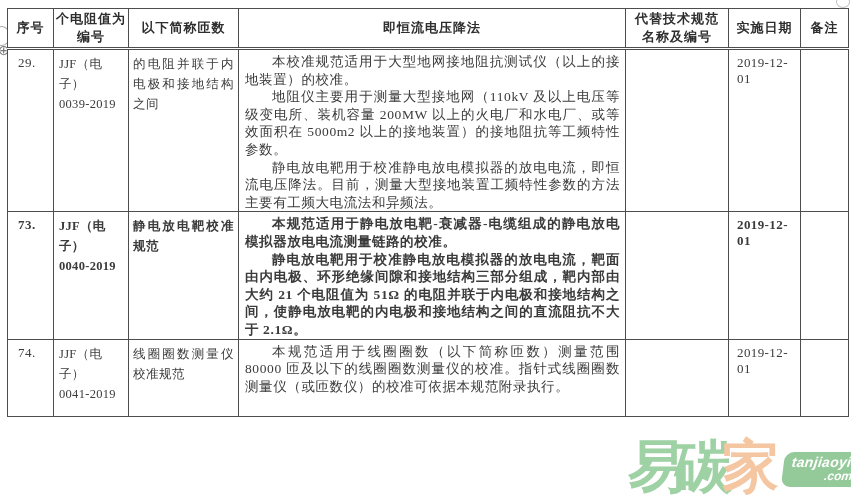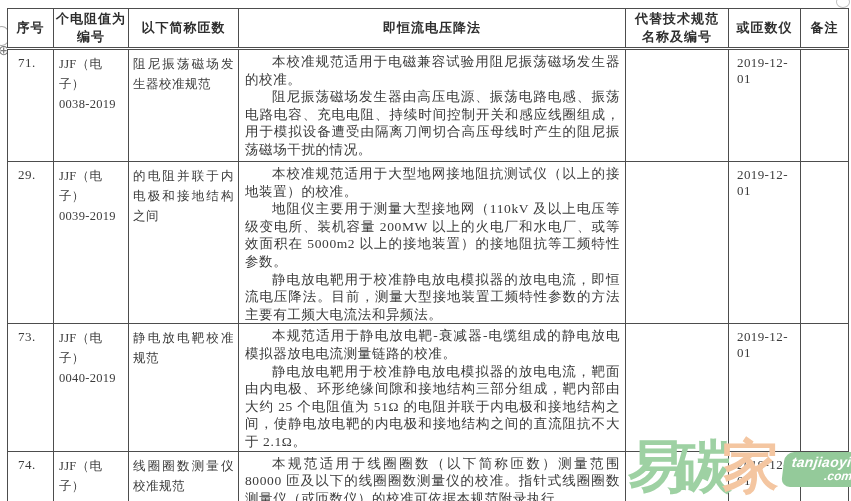--- a/index.html
+++ b/index.html
@@ -36,21 +36,21 @@
   .c-code{font-size:12.5px;padding:4px 2px 0 5px;white-space:pre-line;line-height:20px;letter-spacing:.3px;}
   .c-name{font-size:12.5px;padding:4px 4px 0 4px;line-height:20px;text-align:justify;letter-spacing:.5px;}
   .c-content{padding:3px 5px 0 6px;}
   .c-content p{
     margin:0;font-size:13.5px;line-height:17.6px;
     text-align:justify;text-indent:2em;letter-spacing:.6px;
   }
   .c-date{font-size:13px;padding:5px 2px 0 8px;letter-spacing:.4px;}
   .row-71{height:113px;}
   .row-72{height:149px;}
-  .row-73{height:110px;}
+  .row-73{height:110px;font-weight:bold;}
   .row-74{height:77px;}
 
   
   .watermark{
     position:absolute;left:628px;top:436px;height:64px;
     display:flex;align-items:flex-start;
     z-index:5;pointer-events:none;
     font-family:"Liberation Sans","DejaVu Sans",sans-serif;
   }
   .wm-char{
@@ -111,38 +111,25 @@
     </colgroup>
     <thead>
       <tr>
         <th>序号</th>
         <th>个电阻值为
 编号</th>
         <th>以下简称匝数</th>
         <th>即恒流电压降法</th>
         <th>代替技术规范
 名称及编号</th>
-        <th>或匝数仪</th>
+        <th>实施日期</th>
         <th>备注</th>
       </tr>
     </thead>
     <tbody>
-      <tr class="row-71">
-        <td class="c-seq">71.</td>
-        <td class="c-code">JJF（电子）
-0038-2019</td>
-        <td class="c-name">阻尼振荡磁场发生器校准规范</td>
-        <td class="c-content">
-          <p>本校准规范适用于电磁兼容试验用阻尼振荡磁场发生器的校准。</p>
-          <p>阻尼振荡磁场发生器由高压电源、振荡电路电感、振荡电路电容、充电电阻、持续时间控制开关和感应线圈组成，用于模拟设备遭受由隔离刀闸切合高压母线时产生的阻尼振荡磁场干扰的情况。</p>
-        </td>
-        <td class="c-replace"></td>
-        <td class="c-date">2019-12-01</td>
-        <td class="c-note"></td>
-      </tr>
       <tr class="row-72">
         <td class="c-seq">29.</td>
         <td class="c-code">JJF（电子）
 0039-2019</td>
         <td class="c-name">的电阻并联于内电极和接地结构之间</td>
         <td class="c-content">
           <p>本校准规范适用于大型地网接地阻抗测试仪（以上的接地装置）的校准。</p>
           <p>地阻仪主要用于测量大型接地网（110kV 及以上电压等级变电所、装机容量 200MW 以上的火电厂和水电厂、或等效面积在 5000m2 以上的接地装置）的接地阻抗等工频特性参数。</p>
           <p>静电放电靶用于校准静电放电模拟器的放电电流，即恒流电压降法。目前，测量大型接地装置工频特性参数的方法主要有工频大电流法和异频法。</p>
         </td>
@@ -150,21 +137,21 @@
         <td class="c-date">2019-12-01</td>
         <td class="c-note"></td>
       </tr>
       <tr class="row-73">
         <td class="c-seq">73.</td>
         <td class="c-code">JJF（电子）
 0040-2019</td>
         <td class="c-name">静电放电靶校准规范</td>
         <td class="c-content">
           <p>本规范适用于静电放电靶-衰减器-电缆组成的静电放电模拟器放电电流测量链路的校准。</p>
-          <p>静电放电靶用于校准静电放电模拟器的放电电流，靶面由内电极、环形绝缘间隙和接地结构三部分组成，靶内部由大约 25 个电阻值为 51Ω 的电阻并联于内电极和接地结构之间，使静电放电靶的内电极和接地结构之间的直流阻抗不大于 2.1Ω。</p>
+          <p>静电放电靶用于校准静电放电模拟器的放电电流，靶面由内电极、环形绝缘间隙和接地结构三部分组成，靶内部由大约 21 个电阻值为 51Ω 的电阻并联于内电极和接地结构之间，使静电放电靶的内电极和接地结构之间的直流阻抗不大于 2.1Ω。</p>
         </td>
         <td class="c-replace"></td>
         <td class="c-date">2019-12-01</td>
         <td class="c-note"></td>
       </tr>
       <tr class="row-74">
         <td class="c-seq">74.</td>
         <td class="c-code">JJF（电子）
 0041-2019</td>
         <td class="c-name">线圈圈数测量仪校准规范</td>

